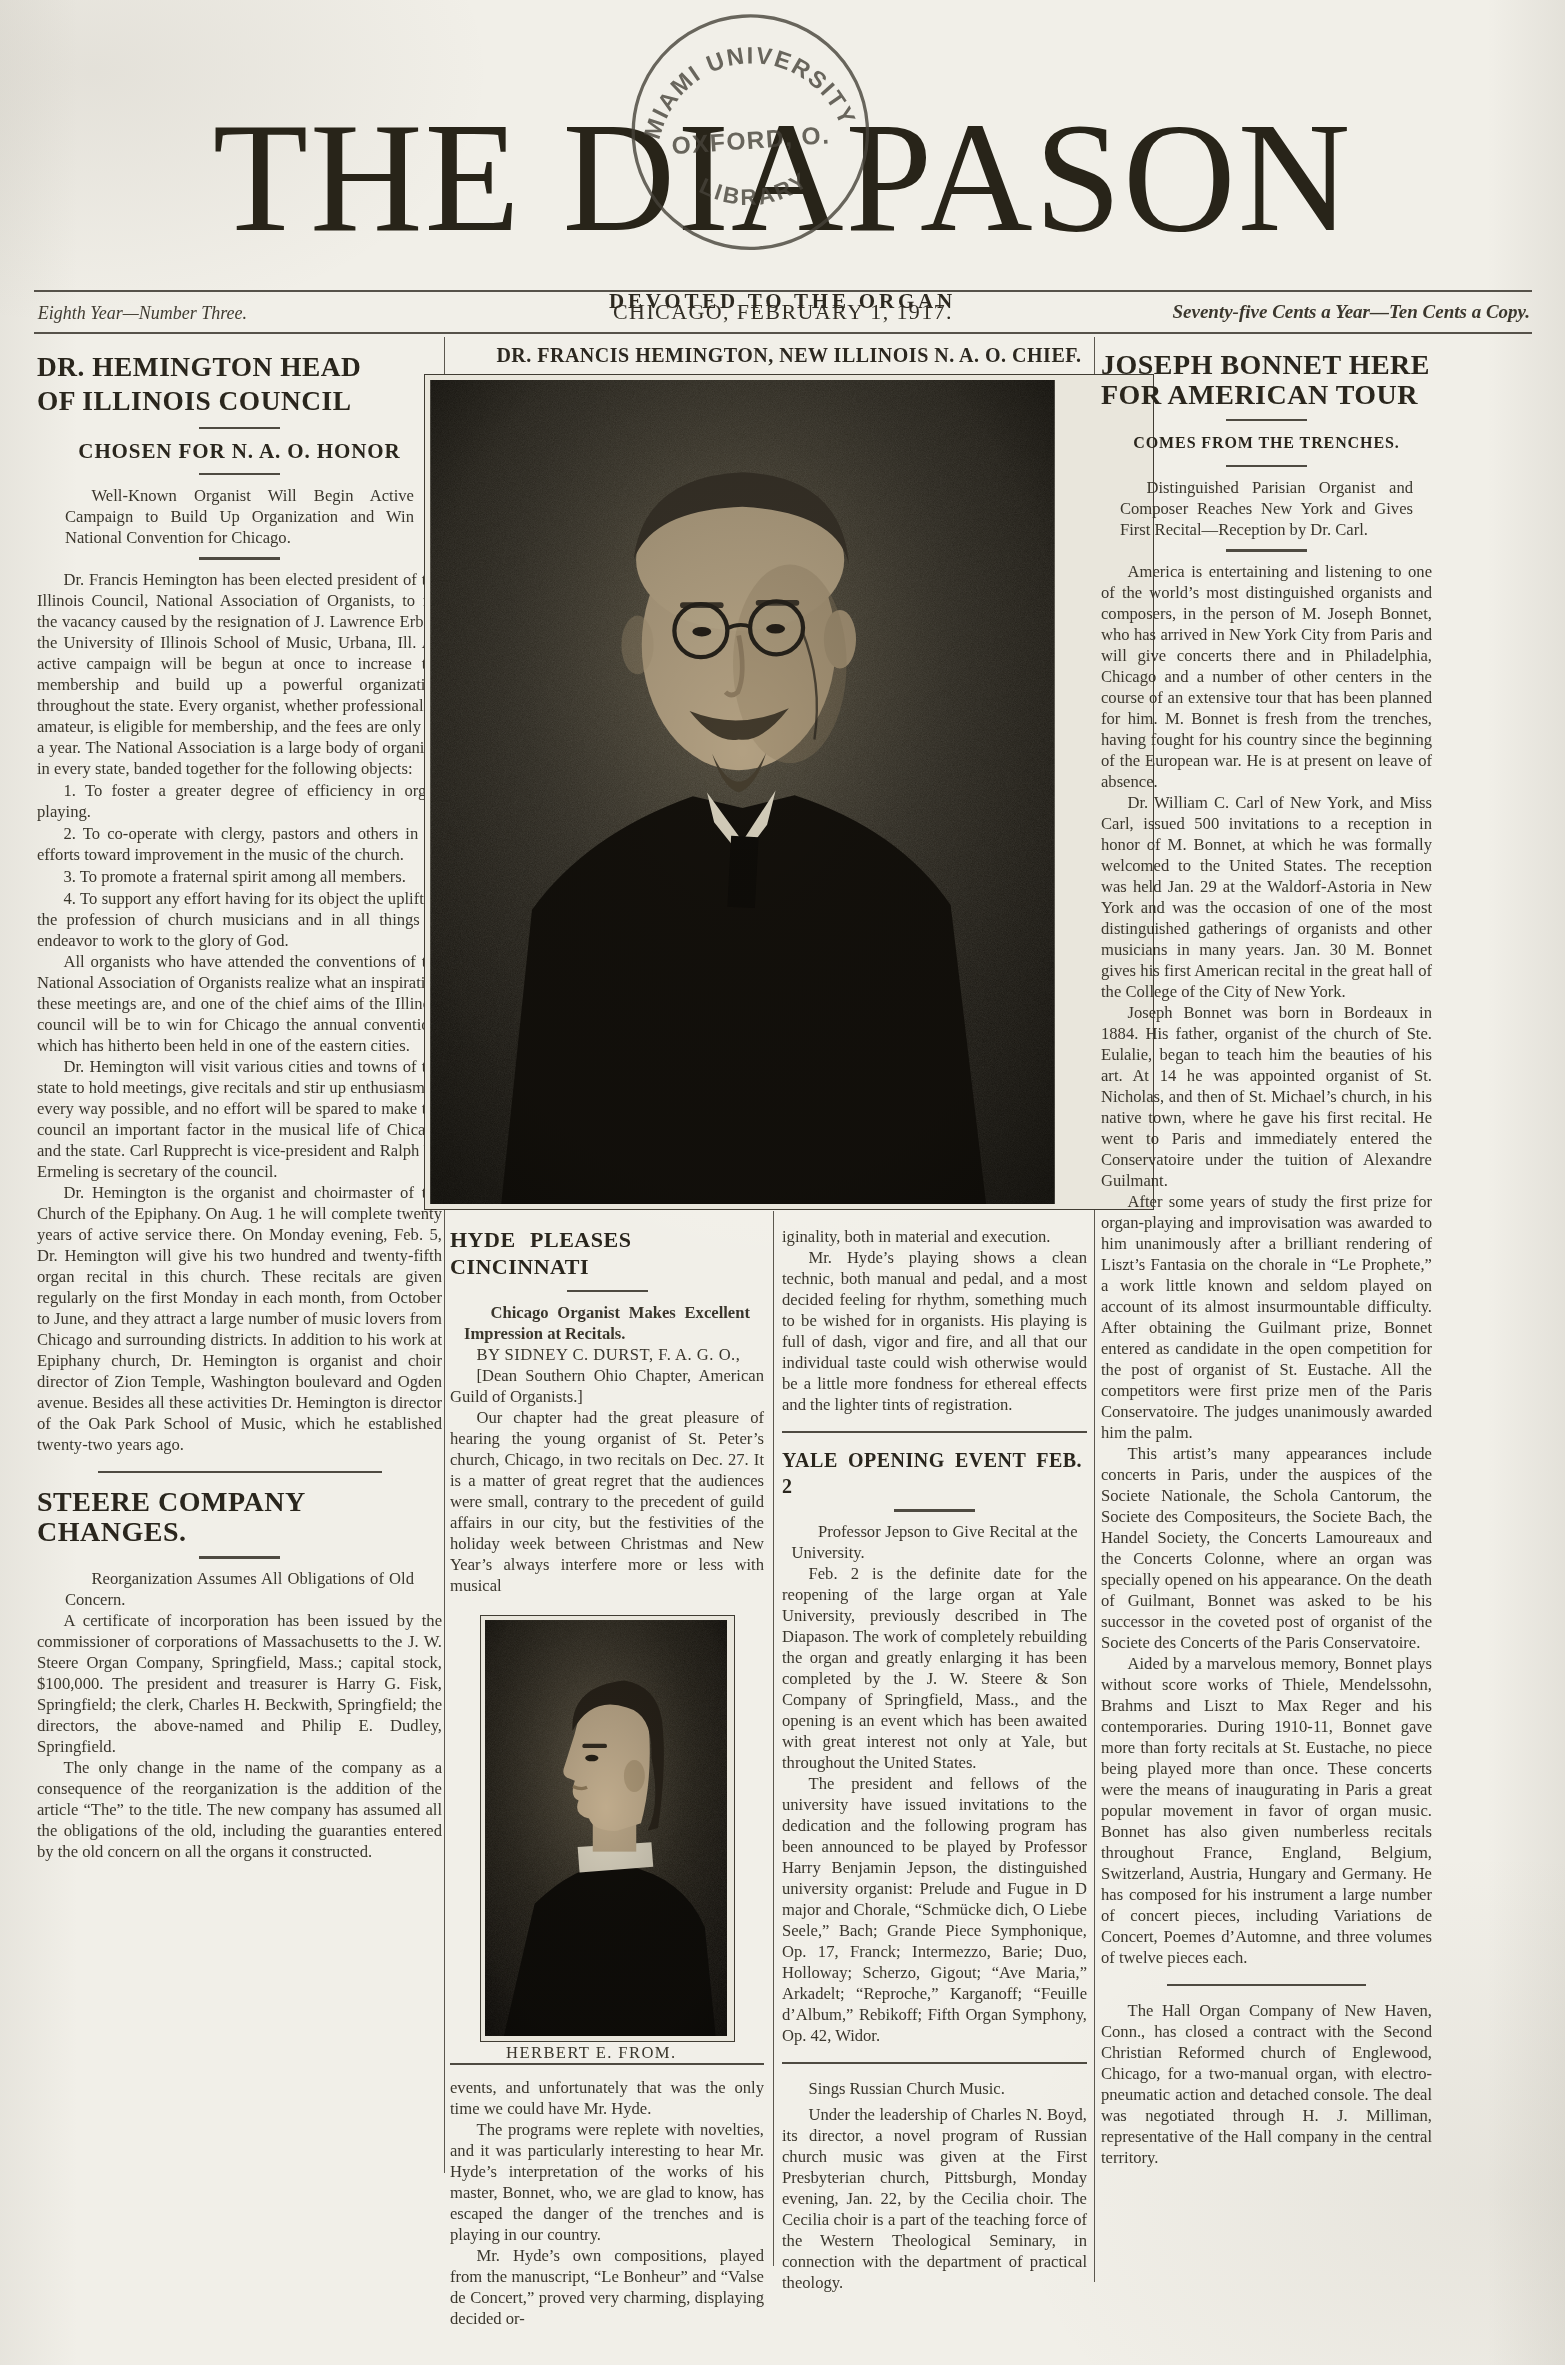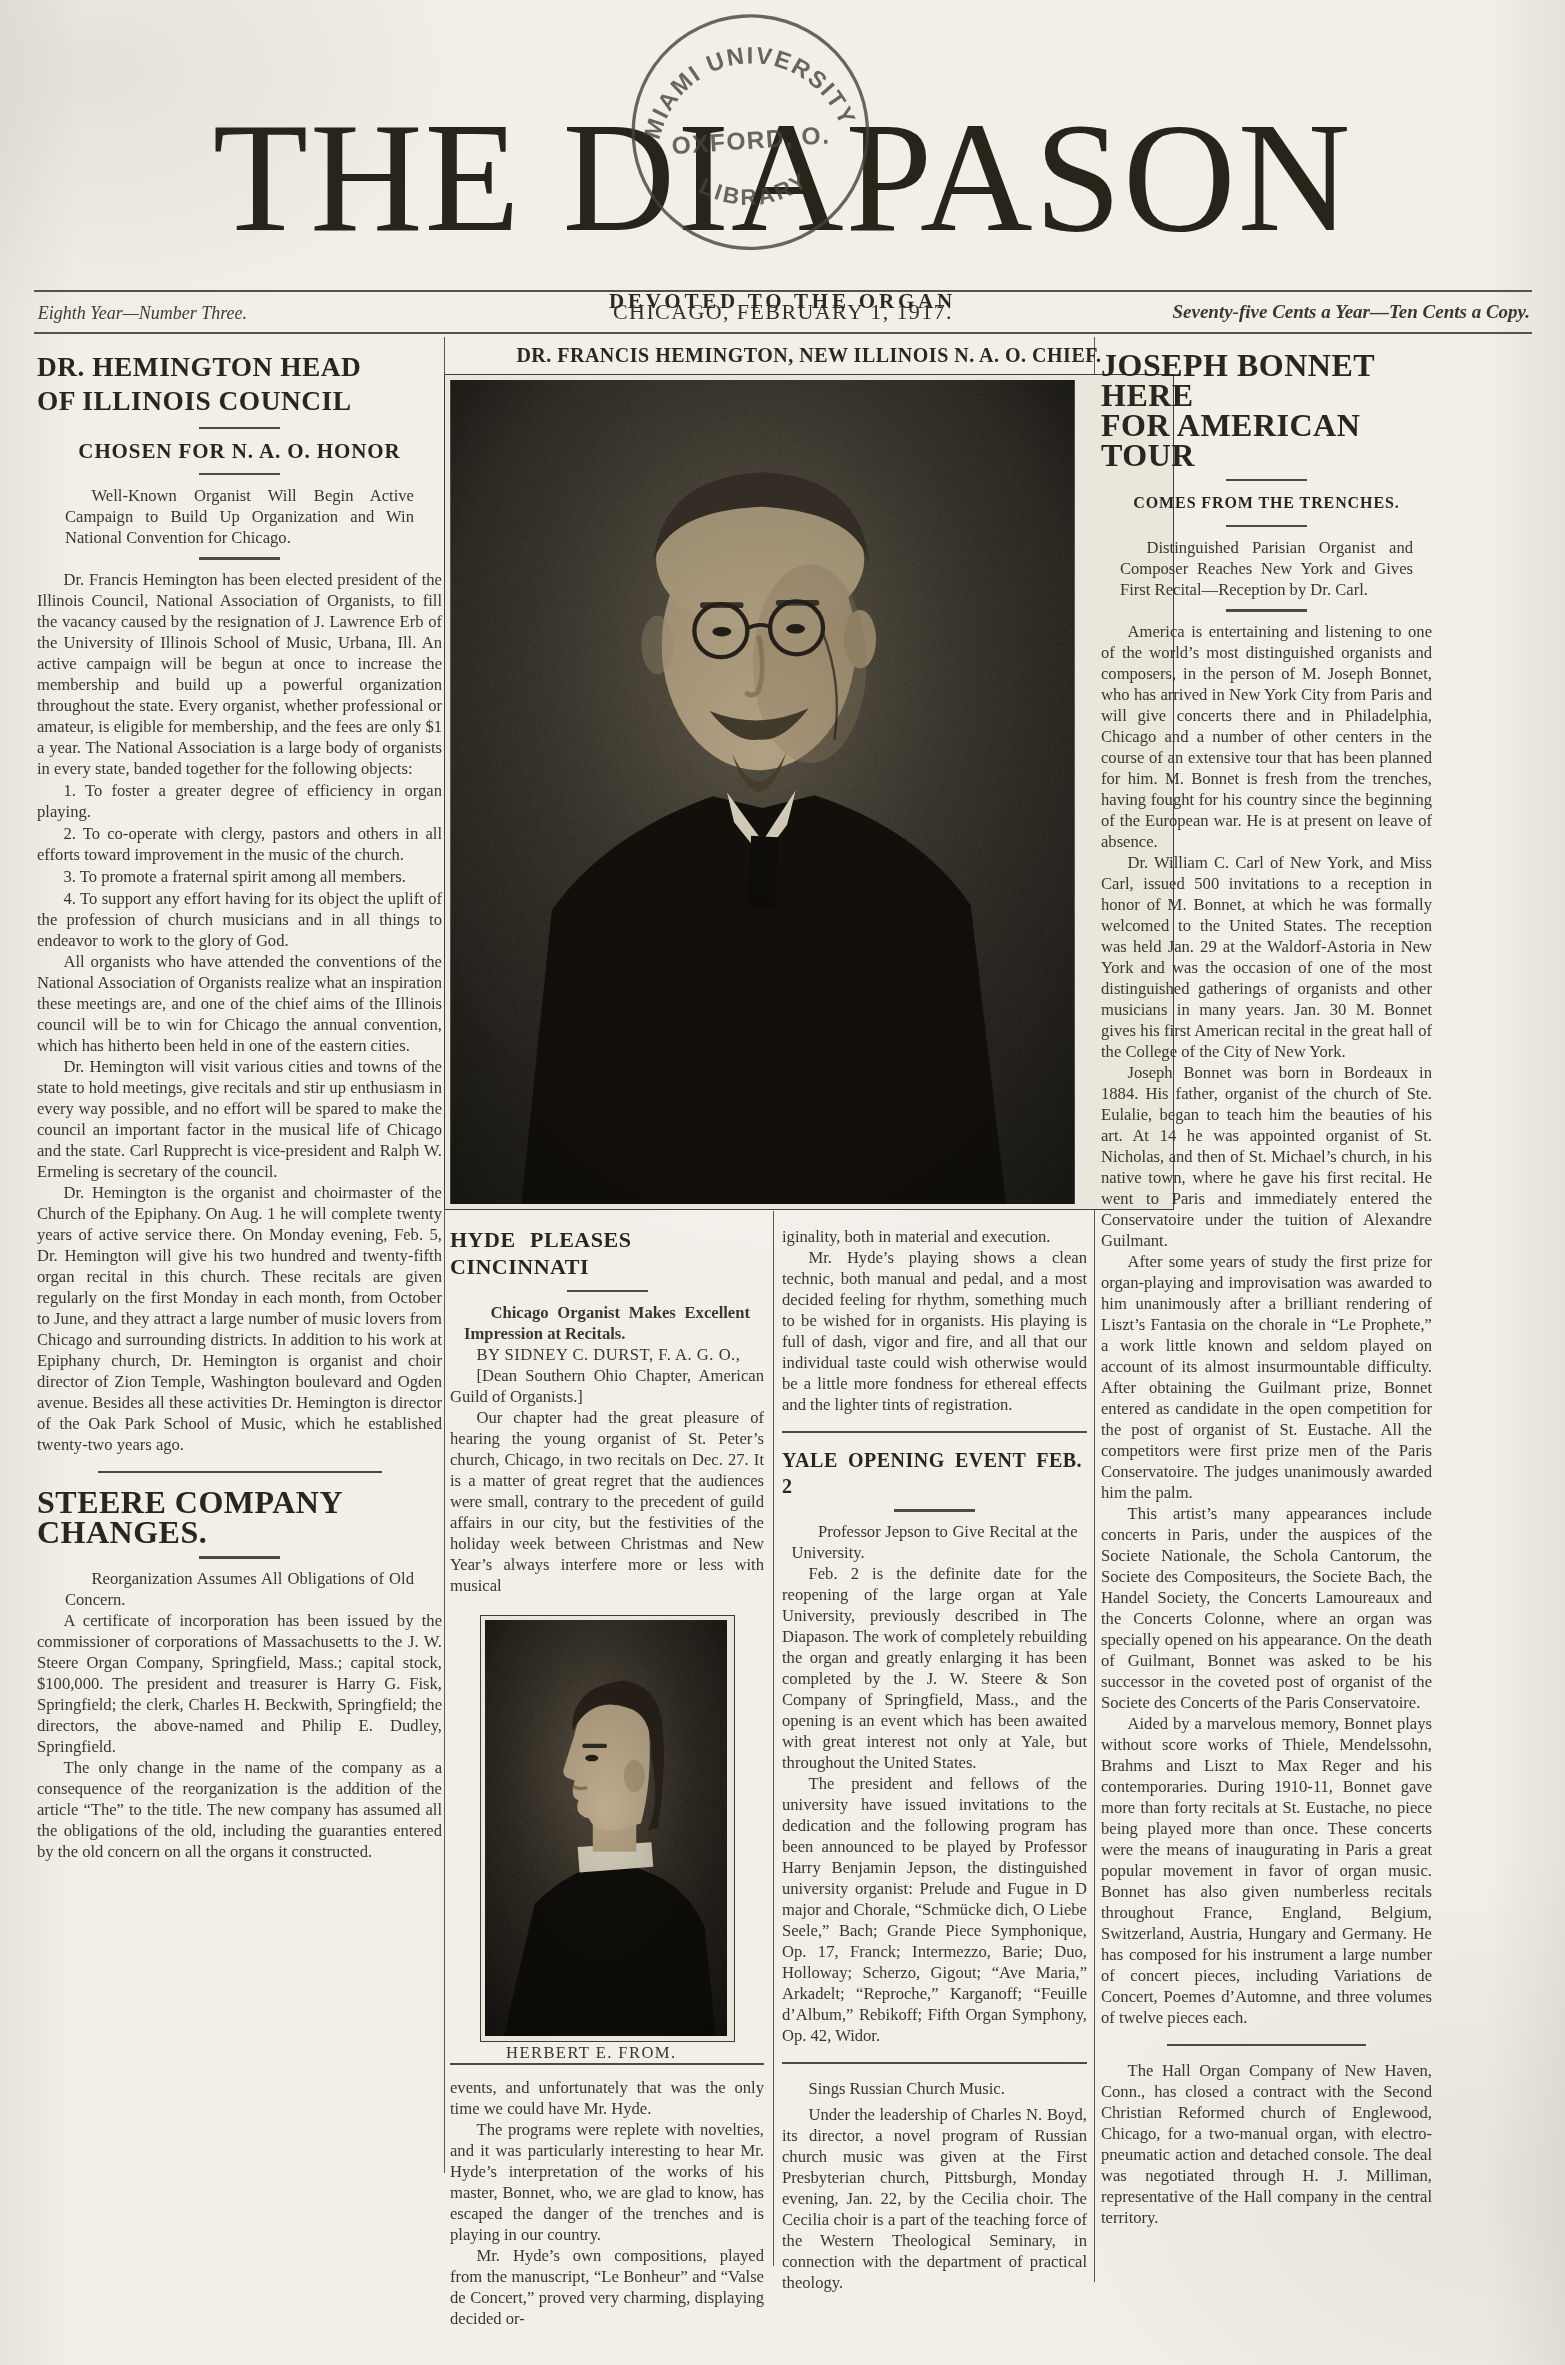--- a/index.html
+++ b/index.html
@@ -31,31 +31,31 @@
   .hrule{position:absolute;left:34px;right:33px;height:1.9px;background:#56524a;}
   #rule-a{top:290px;}
   #rule-b{top:332px;}
   .dateline{position:absolute;left:34px;right:33px;top:297px;height:30px;font-size:19px;}
   .dl-left{position:absolute;left:3.8px;top:6.6px;font:italic 400 18px/1 "Liberation Serif", serif;color:#403c32;}
   .dl-center{position:absolute;left:0;right:0;top:3.8px;text-align:center;font:400 22px/1 "Liberation Serif", serif;letter-spacing:1.4px;color:#332f26;}
   .dl-right{position:absolute;right:1.9px;top:4.7px;font:italic 700 19px/1 "Liberation Serif", serif;color:#3b372d;}
   
   .col{position:absolute;}
   #col1{left:37px;top:343px;width:405px;}
-  #midregion{left:444px;top:343px;width:730px;}
+  #midregion{left:424px;top:343px;width:730px;}
   #col2{left:450px;top:1215px;width:314px;}
   #col3{left:782px;top:1226px;width:305px;}
   #col4{left:1101px;top:343px;width:331px;}
   .vrule{position:absolute;width:1.4px;background:#5c584f;}
   #v1{left:444px;top:337px;height:1836px;}
   #v2{left:773px;top:1211px;height:1055px;}
   #v3{left:1094px;top:337px;height:1945px;}
   
   .h-main{font:700 27.4px/34px "Liberation Serif", serif;text-align:left;color:#2a261d;letter-spacing:0.5px;margin:0;}
-  .h-main.smaller{font-size:32px;line-height:30px;}
+  .h-main.smaller{font-size:28px;line-height:30px;}
   .h-sub{font:700 21px/24.6px "Liberation Serif", serif;text-align:center;color:#2a261d;letter-spacing:0.9px;margin:0;}
   .h-col{font:700 22px/26.5px "Liberation Serif", serif;text-align:left;color:#2a261d;letter-spacing:0.5px;word-spacing:8.5px;margin:0;}
   .deck{font:700 18px/23px "Liberation Serif", serif;text-align:center;color:#2e2a21;margin:0;padding:0 28px;}
   .dinkus{width:81px;height:2.4px;background:#4e4a41;margin:12.3px auto;}
   .dinkus.tight{margin:9.5px auto;}
   .byline{font:700 15px/19px "Liberation Sans", sans-serif;text-align:center;letter-spacing:0.5px;color:#35312a;margin:6.6px 0 0 0;}
   .byline-note{font:400 15px/18px "Liberation Serif", serif;text-align:center;color:#3b372e;margin:0.9px 0 0 0;}
   .body-text p{font:400 16.6px/21px "Liberation Serif", serif;text-align:justify;color:#3a362c;margin:0;text-indent:26.5px;}
   .body-text p.cont{text-indent:0;}
   .body-text p.obj{margin-top:0.9px;}

